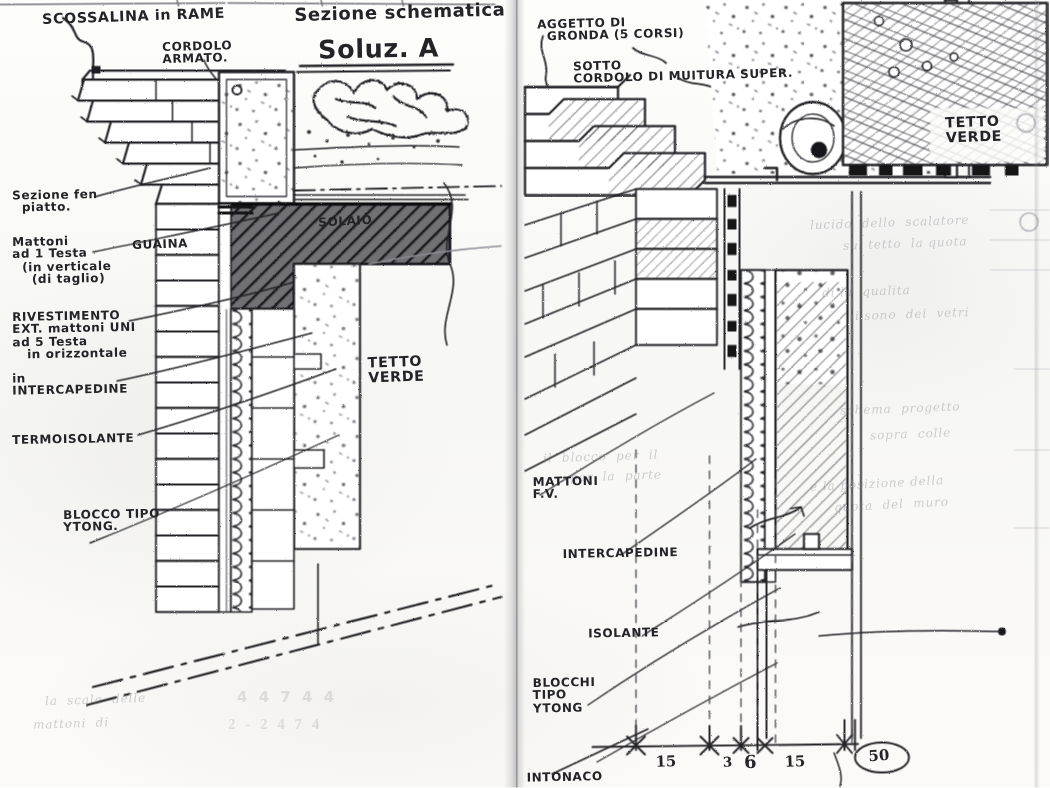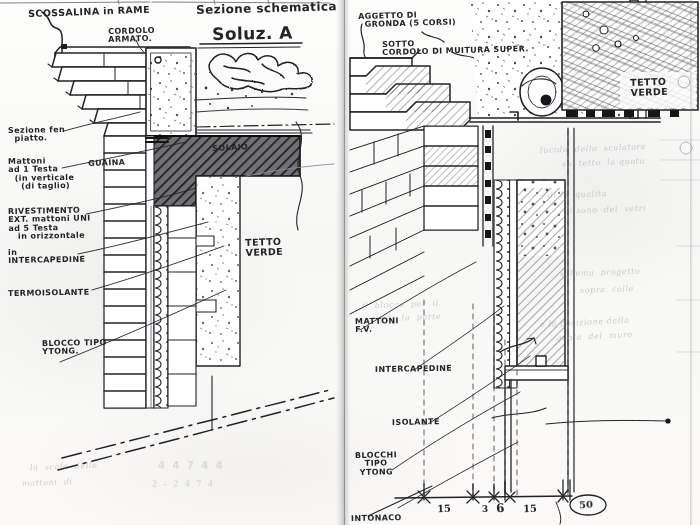--- a/index.html
+++ b/index.html
@@ -545,21 +545,21 @@
     <div class="hw sm" style="left:358px;top:13px;transform:rotate(-1.5deg);">AGGETTO DI
   GRONDA (5 CORSI)</div>
     <div class="hw sm" style="left:382px;top:41px;transform:rotate(-1.5deg);">SOTTO
 CORDOLO DI MUITURA SUPER.</div>
     <div class="hw md" style="left:630px;top:78px;transform:rotate(-2deg);">TETTO
 VERDE</div>
     <div class="hw sm" style="left:355px;top:318px;transform:rotate(-1deg);">MATTONI
 F.V.</div>
     <div class="hw sm" style="left:375px;top:366px;transform:rotate(-1deg);">INTERCAPEDINE</div>
     <div class="hw sm" style="left:392px;top:419px;transform:rotate(-1deg);">ISOLANTE</div>
-    <div class="hw sm" style="left:355px;top:452px;transform:rotate(-1deg);text-align:center;">BLOCCHI
+    <div class="hw sm" style="left:355px;top:452px;transform:rotate(-1deg);">BLOCCHI
 TIPO
 YTONG</div>
     <div class="hw sm" style="left:351px;top:515px;transform:rotate(-1deg);">INTONACO</div>
   </div>
 
   <div>
     <div class="num" style="left:437px;top:503px;transform:rotate(-2deg);">15</div>
     <div class="num" style="left:482px;top:504px;transform:rotate(-2deg);font-size:9px;">3</div>
     <div class="num" style="left:496px;top:501px;transform:rotate(-2deg);font-size:12px;">6</div>
     <div class="num" style="left:523px;top:503px;transform:rotate(-2deg);">15</div>

